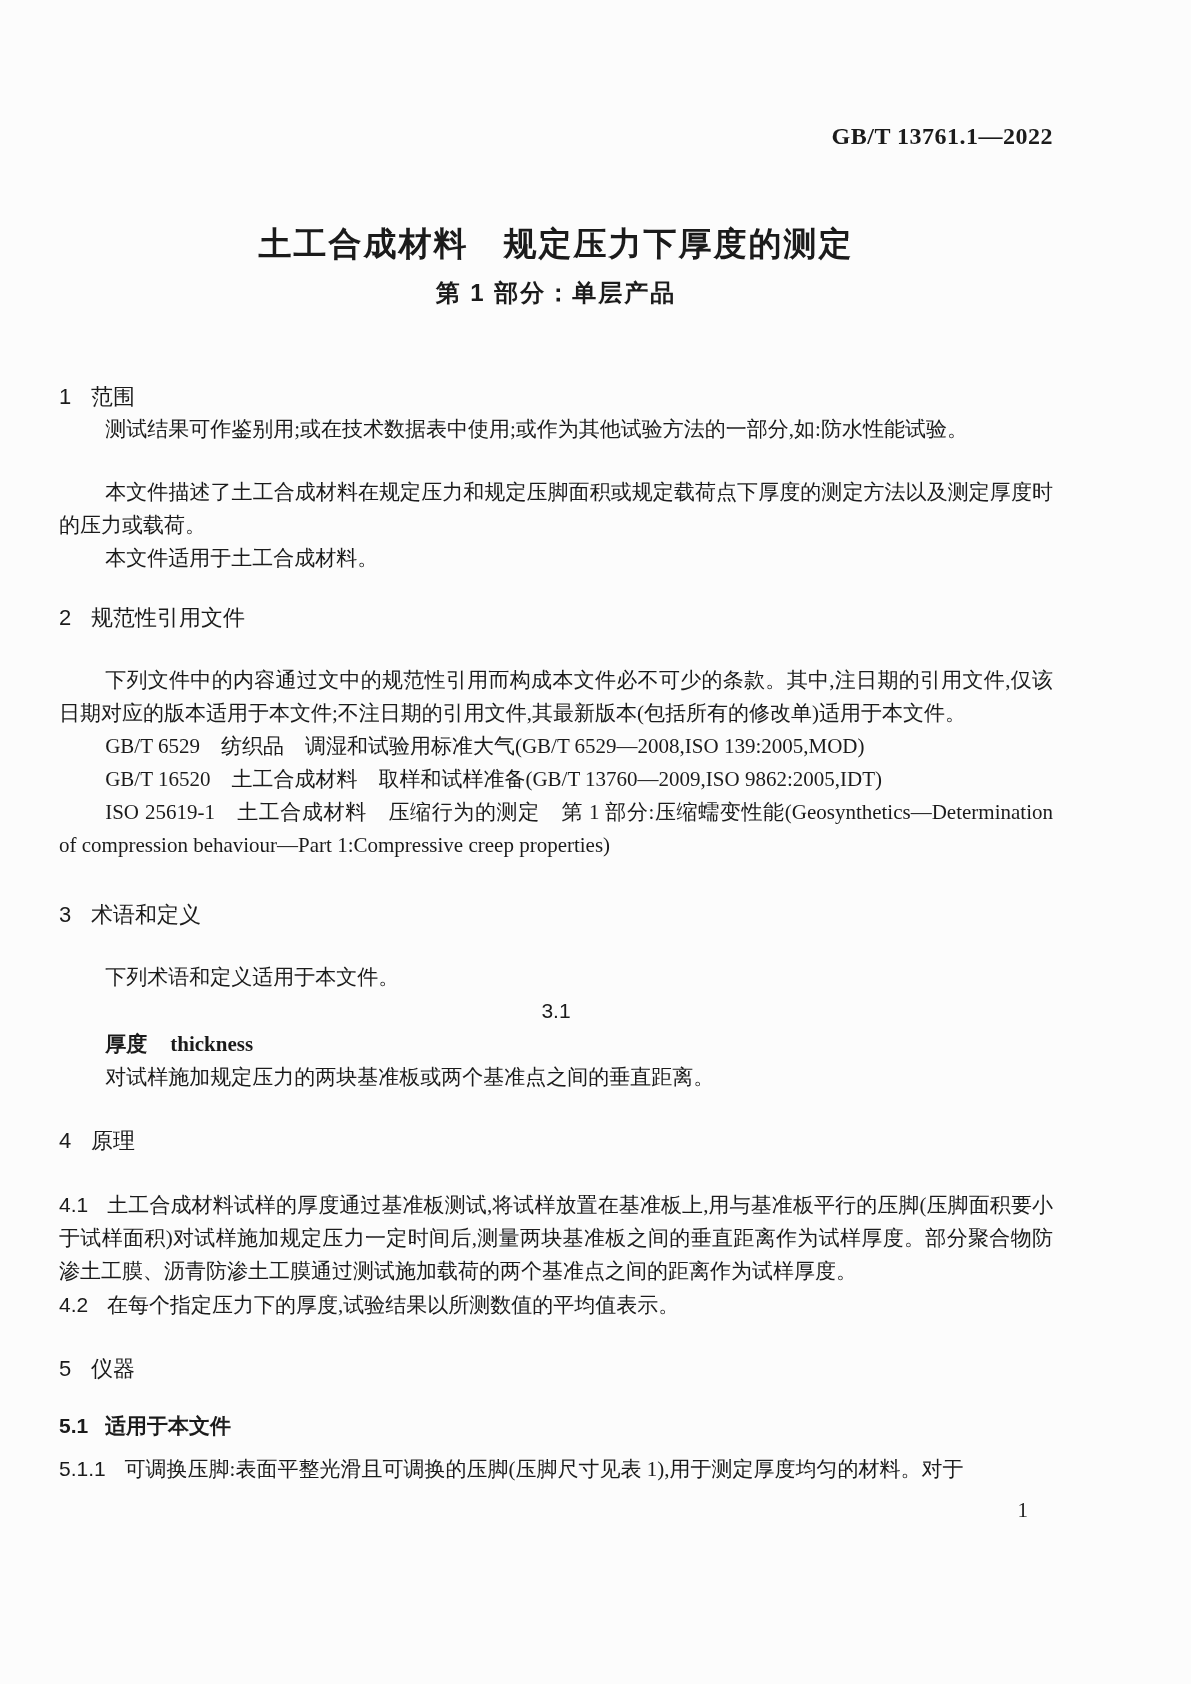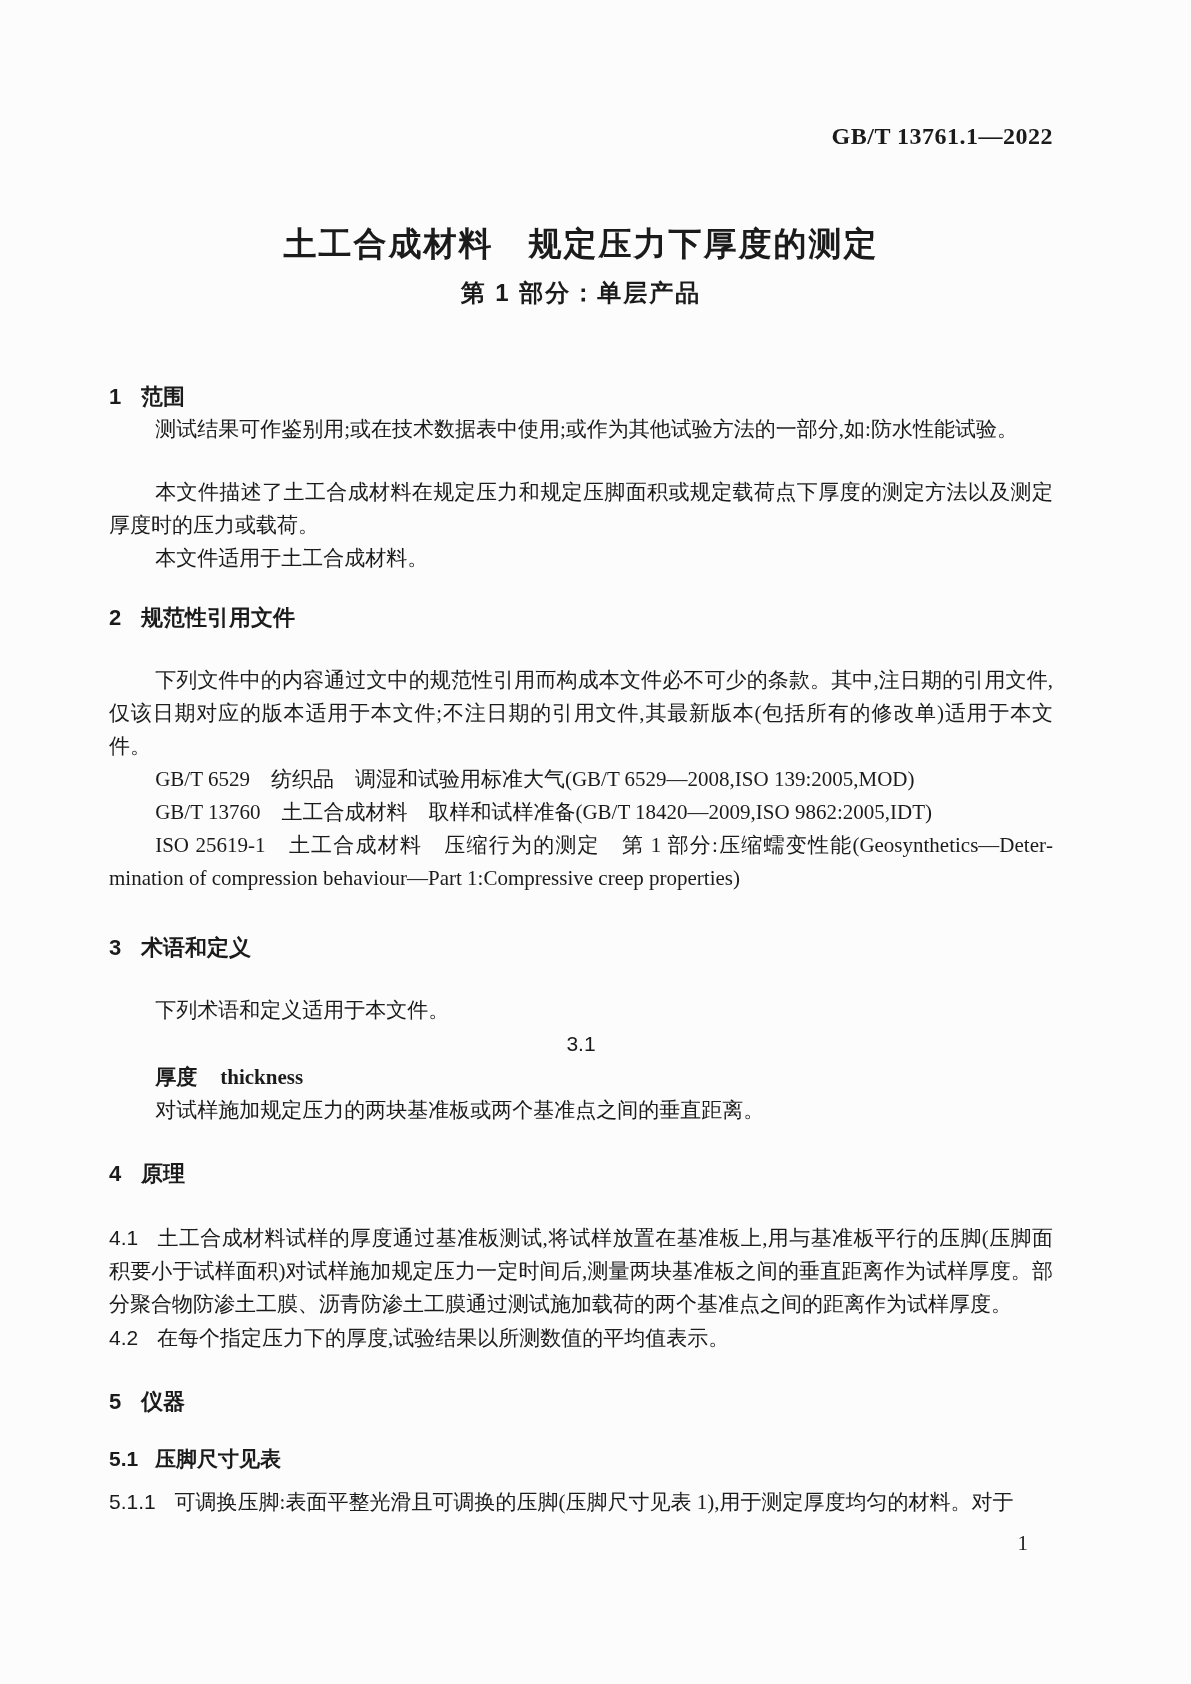--- a/index.html
+++ b/index.html
@@ -7,21 +7,21 @@
   .page {
     position: relative;
     width: 1191px;
     height: 1684px;
     margin: 0 auto;
     background: #fcfcfc;
     color: #1b1b1b;
     font-family: "Liberation Serif", "DejaVu Serif", serif;
     font-size: 21px;
     line-height: 33px;
-    padding-left: 109px;
+    padding-left: 59px;
     padding-right: 138px;
     overflow: hidden;
   }
   .doc-code {
     margin-top: 122px;
     text-align: right;
     font-family: "Liberation Serif", "DejaVu Serif", serif;
     font-weight: 700;
     font-size: 24px;
     line-height: 28px;
@@ -40,21 +40,21 @@
     margin-top: 14px;
     text-align: center;
     font-family: "Liberation Sans", "DejaVu Sans", sans-serif;
     font-weight: 700;
     font-size: 24px;
     line-height: 33px;
     letter-spacing: 2px;
   }
   .sec-heading {
     font-family: "Liberation Sans", "DejaVu Sans", sans-serif;
-    font-weight: 700;
+    font-weight: 400;
     font-size: 22px;
     line-height: 33px;
   }
   .sec-heading .sec-num { display: inline-block; margin-right: 0.9em; }
   .sub-heading {
     font-family: "Liberation Sans", "DejaVu Sans", sans-serif;
     font-weight: 700;
     font-size: 21px;
     line-height: 33px;
   }
@@ -120,21 +120,21 @@
   </div>
   <p class="body-p">测试结果可作鉴别用;或在技术数据表中使用;或作为其他试验方法的一部分,如:防水性能试验。</p>
   <p class="body-p mt-p">本文件描述了土工合成材料在规定压力和规定压脚面积或规定载荷点下厚度的测定方法以及测定厚度时的压力或载荷。</p>
   <p class="body-p">本文件适用于土工合成材料。</p>
 
   <div class="sec-heading mt-sec">
     <span class="sec-num">2</span><span>规范性引用文件</span>
   </div>
   <p class="body-p mt-p">下列文件中的内容通过文中的规范性引用而构成本文件必不可少的条款。其中,注日期的引用文件,仅该日期对应的版本适用于本文件;不注日期的引用文件,其最新版本(包括所有的修改单)适用于本文件。</p>
   <p class="ref-p">GB/T 6529　纺织品　调湿和试验用标准大气(GB/T 6529—2008,ISO 139:2005,MOD)</p>
-  <p class="ref-p">GB/T 13760　土工合成材料　取样和试样准备(GB/T 18420—2009,ISO 9862:2005,IDT)</p>
+  <p class="ref-p">GB/T 16520　土工合成材料　取样和试样准备(GB/T 13760—2009,ISO 9862:2005,IDT)</p>
   <p class="ref-p">ISO 25619-1　土工合成材料　压缩行为的测定　第 1 部分:压缩蠕变性能(Geosynthetics—Deter­mination of compression behaviour—Part 1:Compressive creep properties)</p>
 
   <div class="sec-heading mt-sec3">
     <span class="sec-num">3</span><span>术语和定义</span>
   </div>
   <p class="body-p mt-p">下列术语和定义适用于本文件。</p>
   <div class="item-num">3.1</div>
   <div class="term-line">
     <span class="term-cn">厚度</span><span class="term-en">thickness</span>
   </div>
@@ -147,21 +147,21 @@
     <span class="clause-num">4.1</span><span>土工合成材料试样的厚度通过基准板测试,将试样放置在基准板上,用与基准板平行的压脚(压脚面积要小于试样面积)对试样施加规定压力一定时间后,测量两块基准板之间的垂直距离作为试样厚度。部分聚合物防渗土工膜、沥青防渗土工膜通过测试施加载荷的两个基准点之间的距离作为试样厚度。</span>
   </p>
   <p class="clause-p">
     <span class="clause-num">4.2</span><span>在每个指定压力下的厚度,试验结果以所测数值的平均值表示。</span>
   </p>
 
   <div class="sec-heading mt-p">
     <span class="sec-num">5</span><span>仪器</span>
   </div>
   <div class="sub-heading mt-51">
-    <span class="sec-num">5.1</span><span>压脚尺寸见表</span>
+    <span class="sec-num">5.1</span><span>适用于本文件</span>
   </div>
   <p class="clause-p mt-511">
     <span class="clause-num">5.1.1</span><span>可调换压脚:表面平整光滑且可调换的压脚(压脚尺寸见表 1),用于测定厚度均匀的材料。对于</span>
   </p>
 
   <div class="page-num">1</div>
 
 </div>
 
 </body></html>

